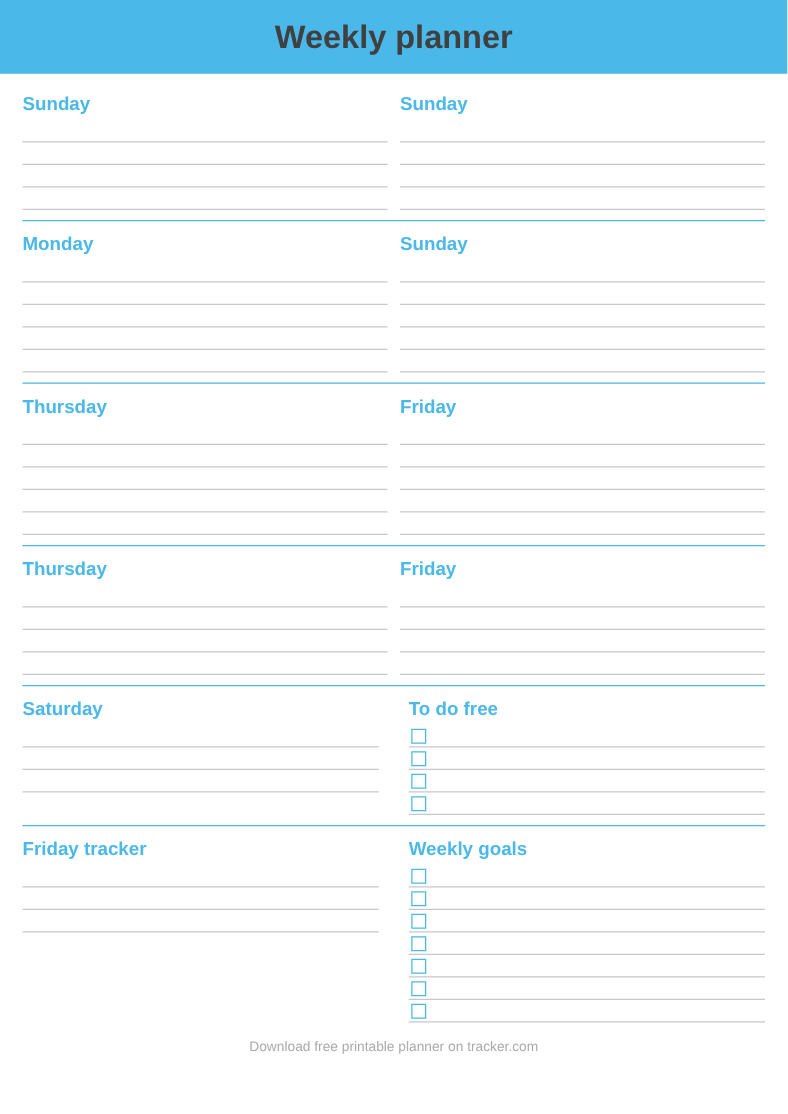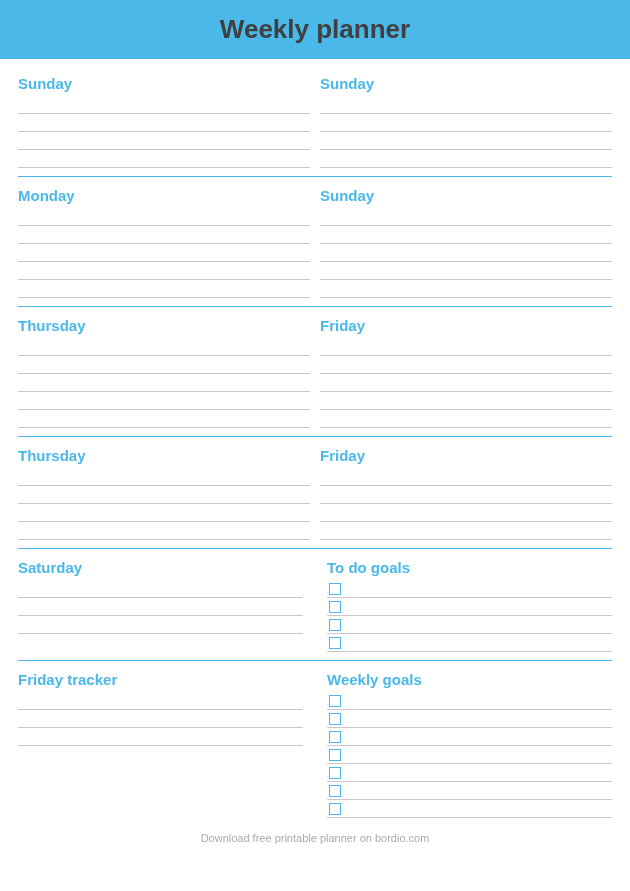--- a/index.html
+++ b/index.html
@@ -185,21 +185,21 @@
   <div class="bottom-grid">
     <div class="day-section">
       <div class="day-label">Saturday</div>
       <div class="lines-block">
         <span class="line"></span>
         <span class="line"></span>
         <span class="line"></span>
       </div>
     </div>
     <div class="todo-block">
-      <div class="day-label">To do goals</div>
+      <div class="day-label">To do free</div>
       <div>
         <div class="checkbox-line">
             <span class="cb"></span>
           </div>
         <div class="checkbox-line">
             <span class="cb"></span>
           </div>
         <div class="checkbox-line">
             <span class="cb"></span>
           </div>
@@ -242,15 +242,15 @@
             <span class="cb"></span>
           </div>
         <div class="checkbox-line">
             <span class="cb"></span>
           </div>
       </div>
     </div>
   </div>
 
   <div class="footer">
-    <span>Download free printable planner on bordio.com</span>
+    <span>Download free printable planner on tracker.com</span>
   </div>
 </div>
 
 </body></html>

